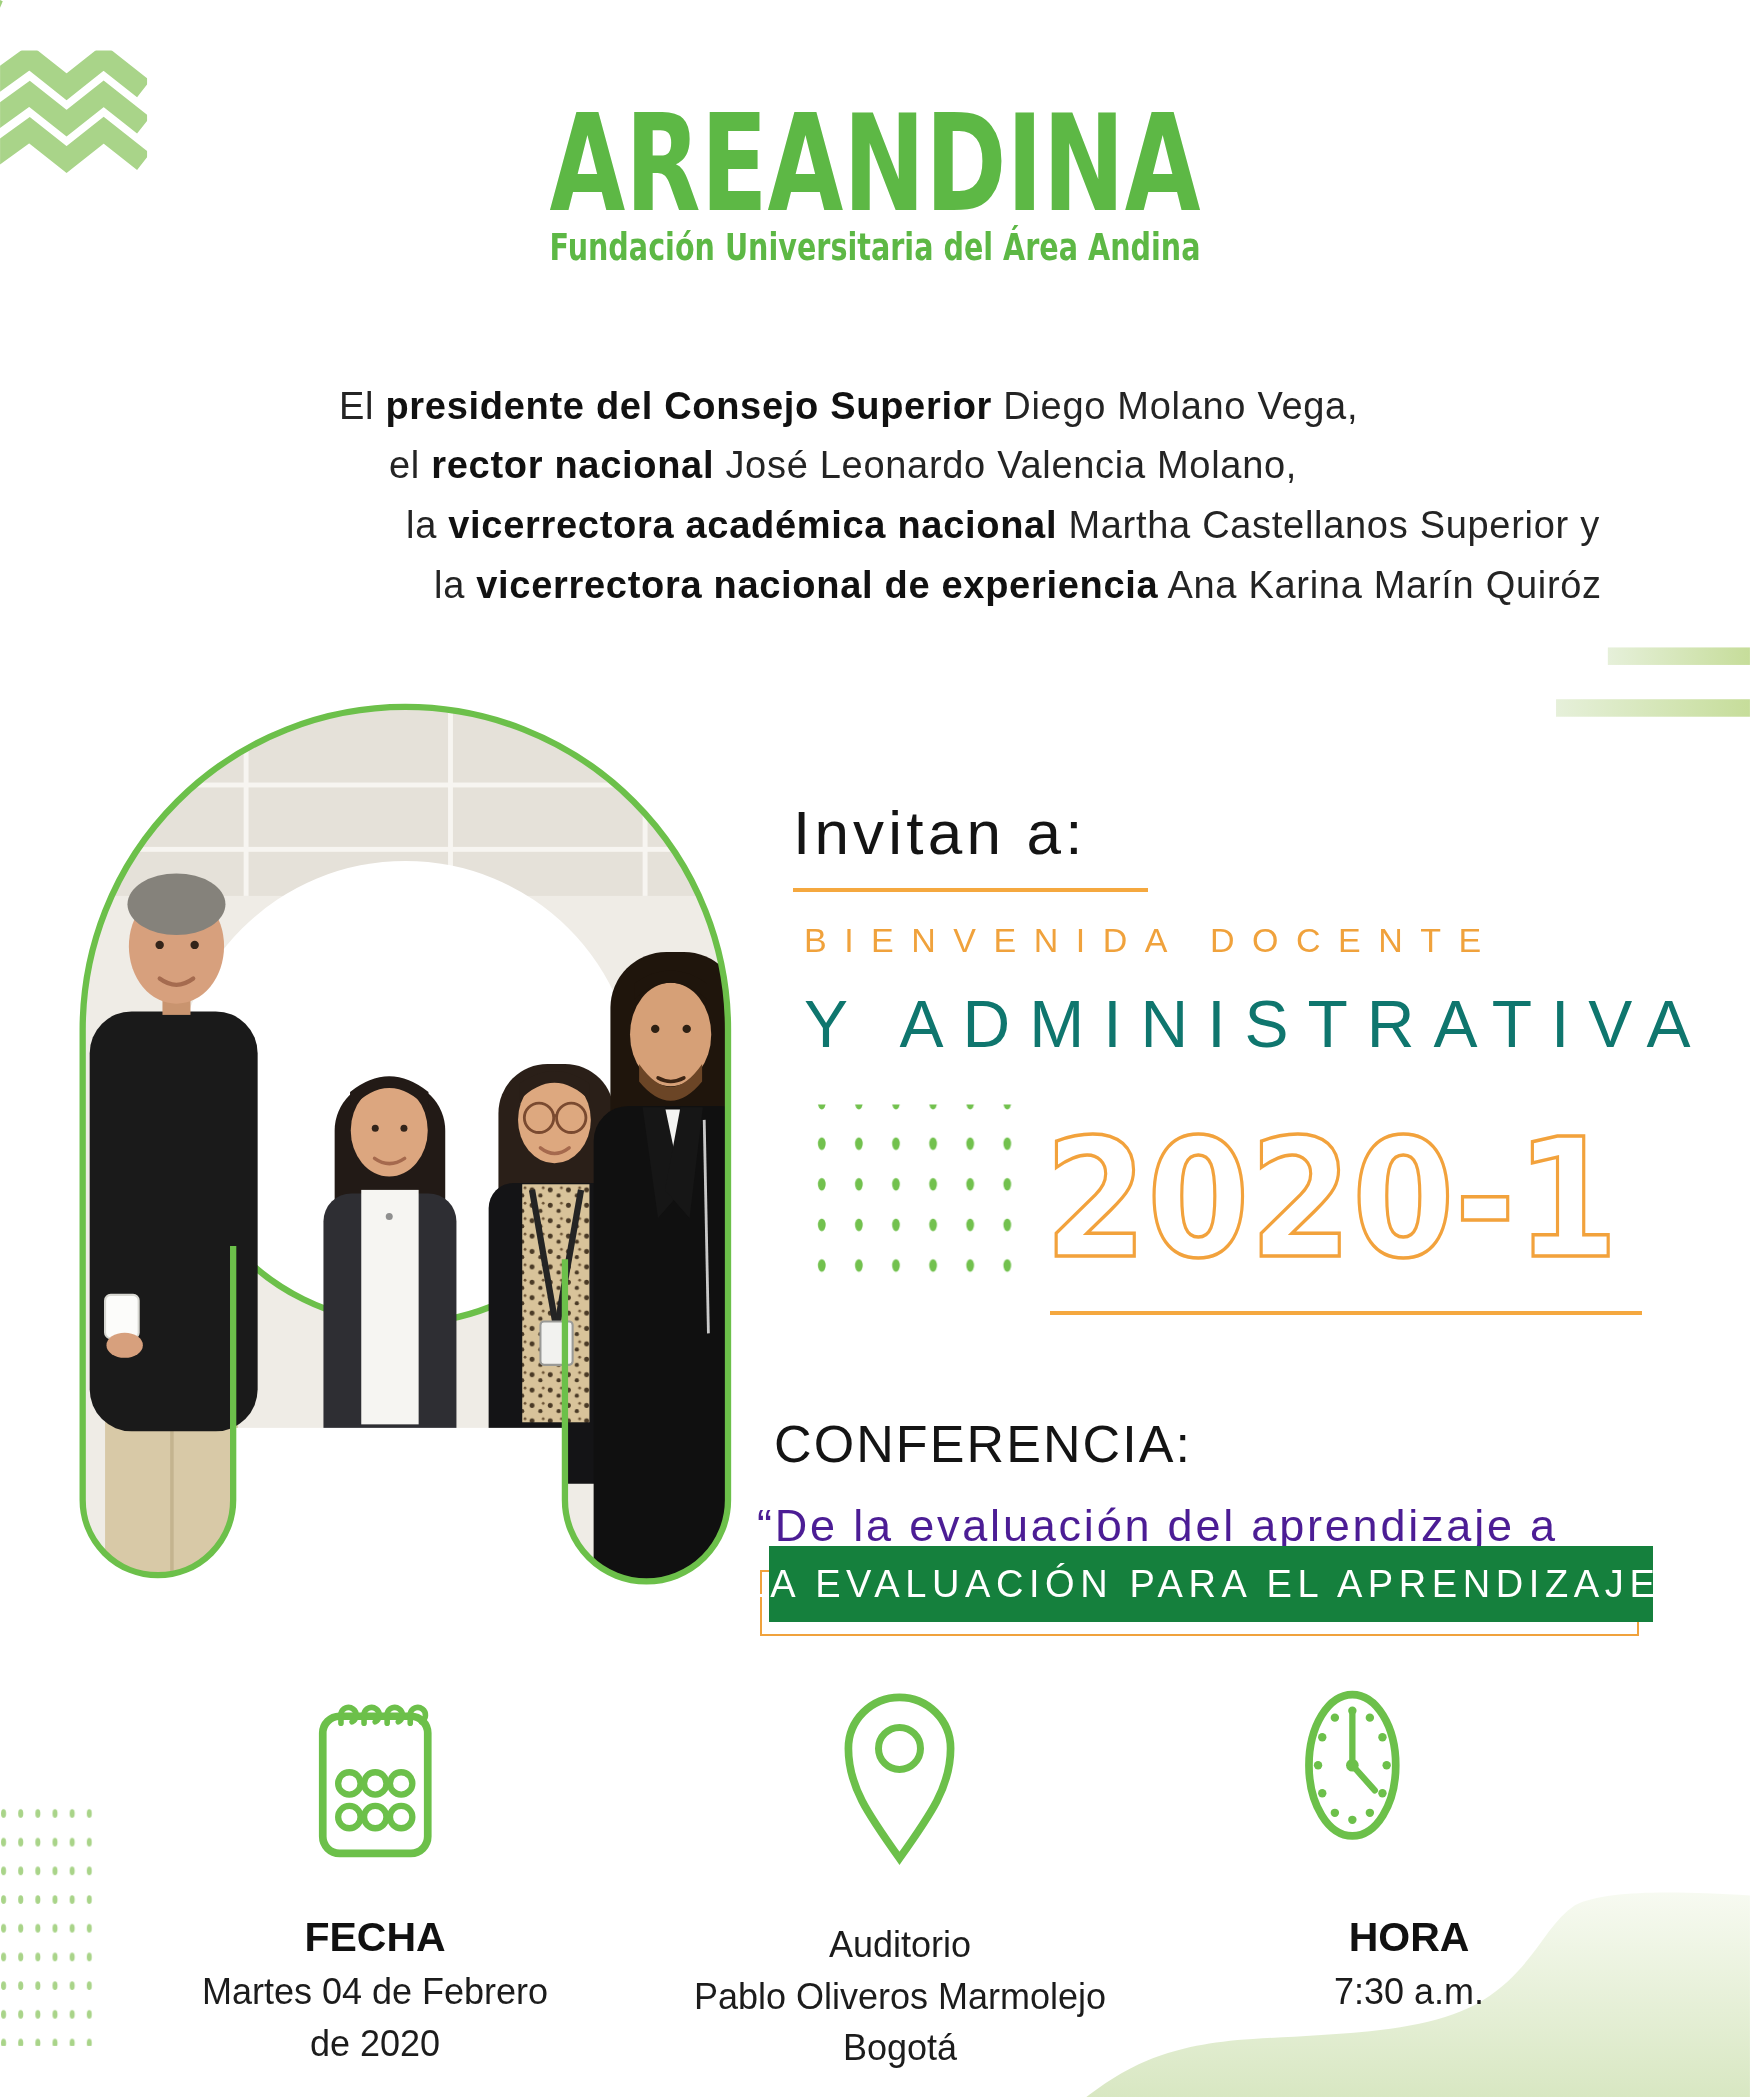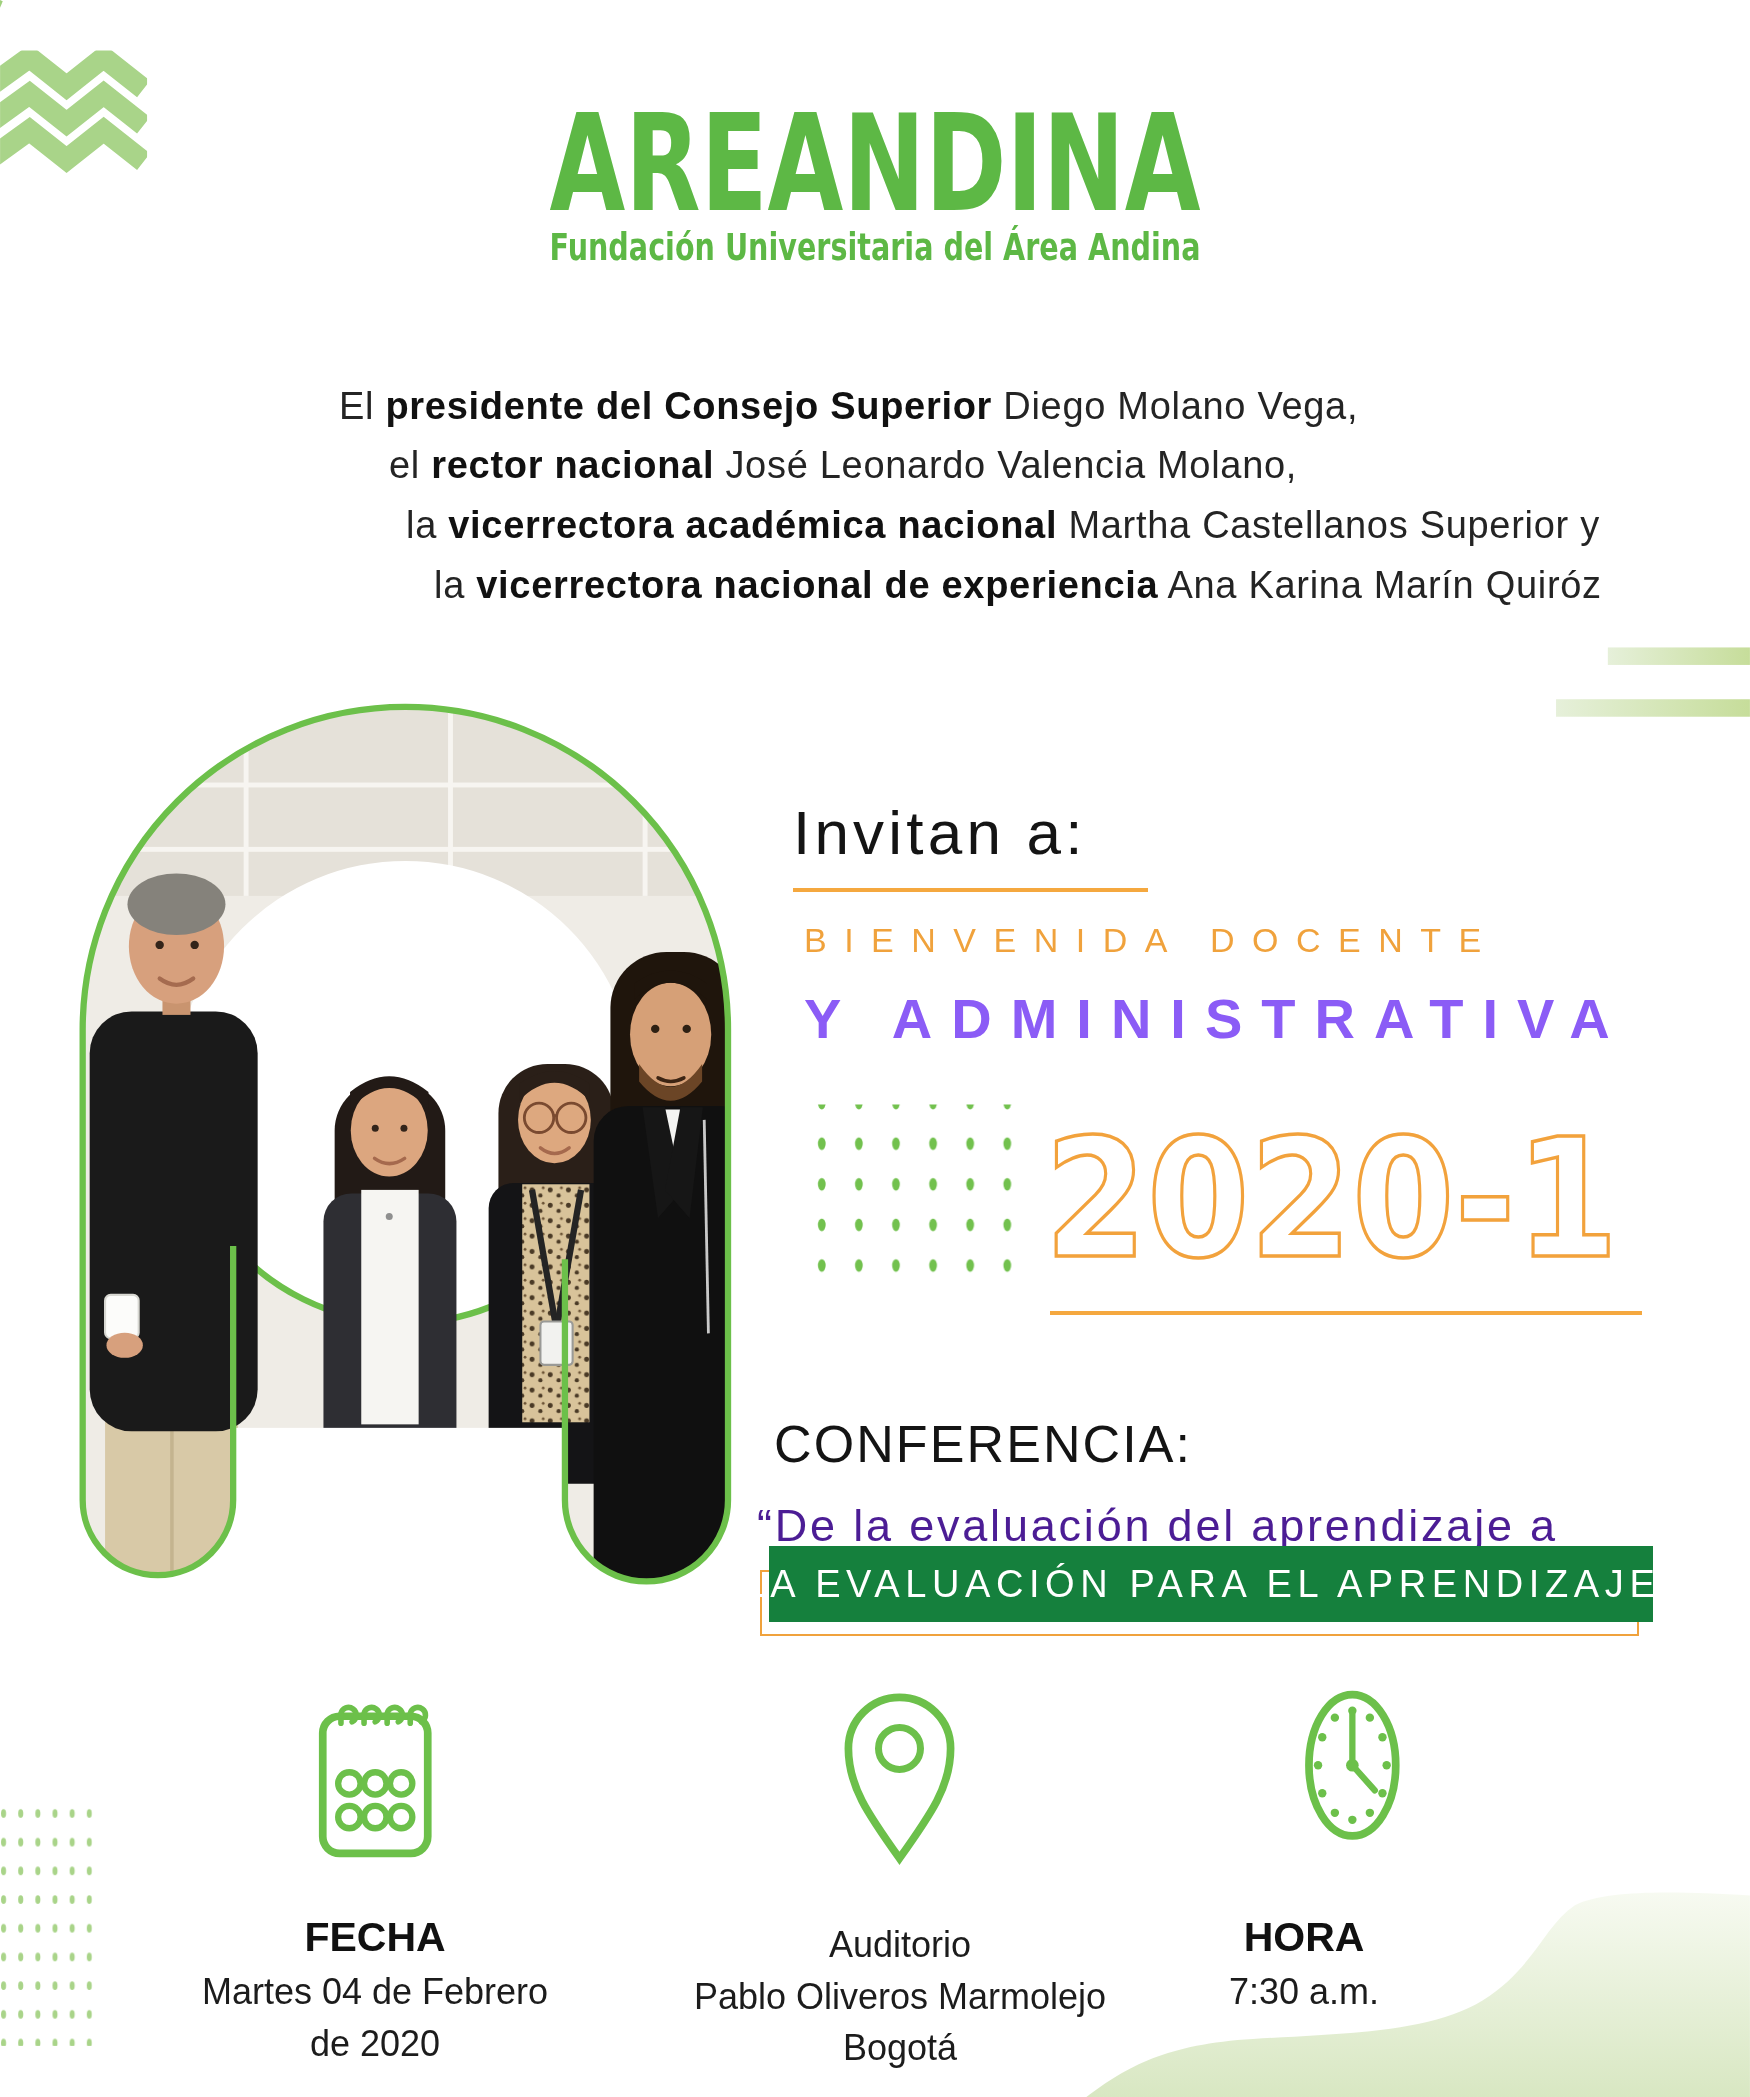--- a/index.html
+++ b/index.html
@@ -11,38 +11,38 @@
   #art{position:absolute;left:0;top:0;width:1750px;height:2097px;z-index:1;}
   .txt{position:absolute;z-index:2;white-space:nowrap;}
 
   .intro-line{font-size:38px;color:#242424;letter-spacing:0.7px;}
   .intro-line b{font-weight:700;color:#111;}
 
   #invitan{left:793px;top:797px;font-size:62px;letter-spacing:4.2px;color:#141414;}
   #invitan-underline{left:793px;top:888px;width:355px;height:3.5px;background:#f5a83f;z-index:2;}
 
   #event-line1{left:804px;top:921px;font-size:34px;letter-spacing:17.5px;color:#f0a23c;font-weight:400;}
-  #event-line2{left:804px;top:986px;font-size:56px;letter-spacing:19px;color:#8b5cf6;font-weight:700;}
+  #event-line2{left:804px;top:986px;font-size:66px;letter-spacing:19px;color:#0f766e;font-weight:400;}
 
   #term-line{left:1050px;top:1311px;width:592px;height:3.5px;background:#f5a83f;z-index:2;}
 
   #conferencia{left:774px;top:1414px;font-size:52px;letter-spacing:2.1px;color:#141414;}
   #quote-gray{left:757px;top:1500px;font-size:45px;letter-spacing:2.8px;color:#4c1d95;}
 
   #quote-outline{left:760px;top:1570px;width:875px;height:62px;border:2.8px solid #f0a23c;z-index:2;background:transparent;}
   #quote-box{left:769px;top:1546px;width:884px;height:76px;background:#15803d;z-index:3;
              display:flex;align-items:center;justify-content:center;}
   #quote-box span{color:#ffffff;font-size:38px;letter-spacing:5.6px;white-space:nowrap;}
 
   .col{position:absolute;z-index:2;width:448px;text-align:center;margin-top:24px;}
   .col .label{font-size:41px;font-weight:700;color:#111;}
   .col .line{font-size:36px;font-weight:400;color:#1c1c1c;margin-top:9.8px;}
   #col-fecha{left:151px;top:1890px;}
   #col-lugar{left:676px;top:1890px;}
-  #col-hora{left:1080px;top:1890px;}
+  #col-hora{left:1185px;top:1890px;}
 
   #diag{left:262px;top:395px;width:2.8px;height:190px;background:#9fd07c;
         transform:rotate(-22.4deg);transform-origin:top left;transform:rotate(22.4deg);z-index:1;}
 </style>
 </head>
 <body>
 
 <svg id="art" viewBox="0 0 2500 2996">
   <defs>
     <linearGradient id="barGrad" x1="0" y1="0" x2="1" y2="0">

